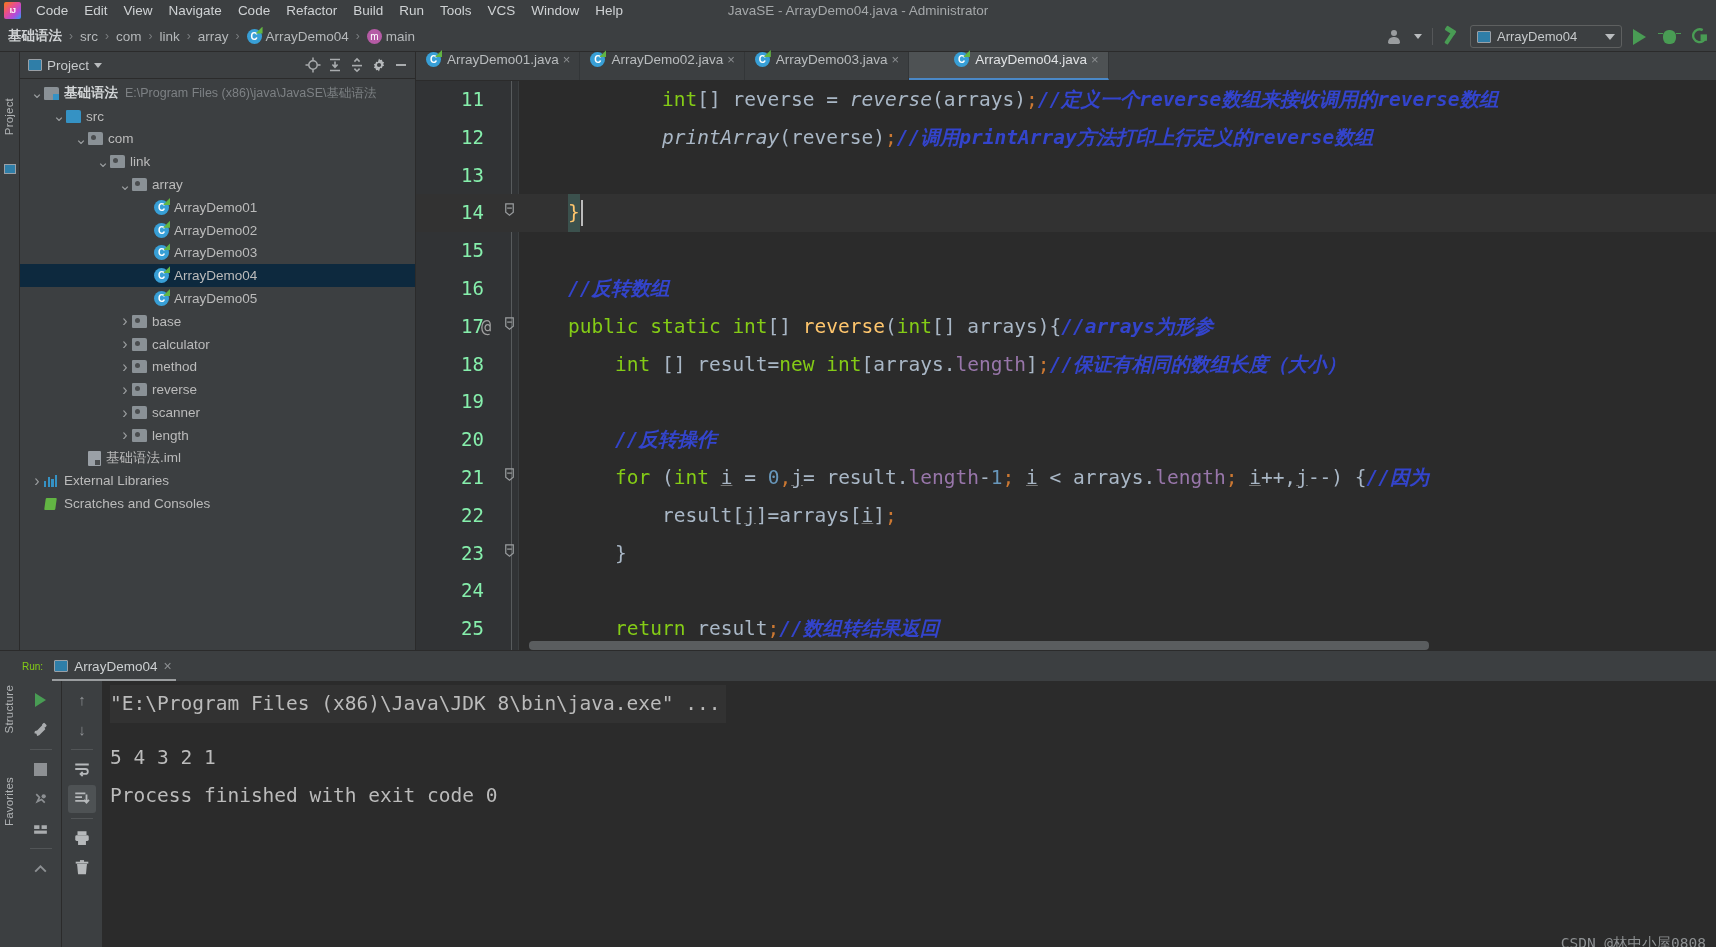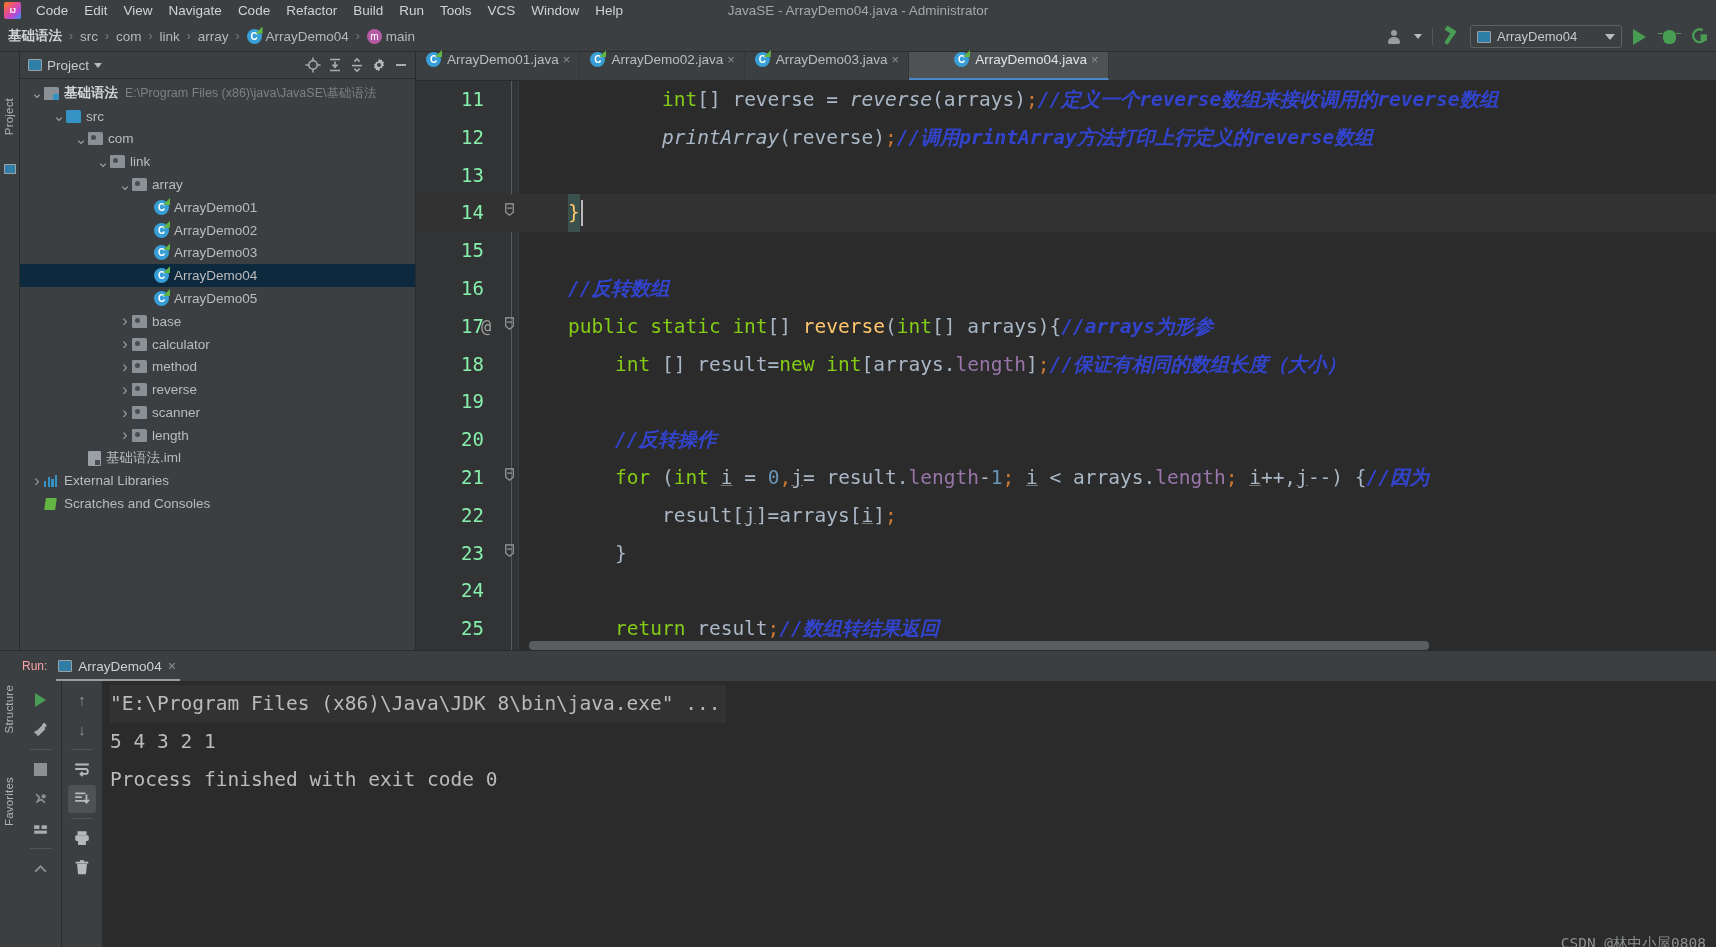--- a/index.html
+++ b/index.html
@@ -428,21 +428,21 @@
     display: flex; flex-direction: column;
     border-top: 1px solid #2b2b2b;
   }
   .run-header {
     height: 30px;
     display: flex; align-items: center;
     padding-left: 22px;
     gap: 9px;
     flex: none;
   }
-  .run-label { font-size: 12px; color: #fca5a5; }
+  .run-label { font-size: 10px; color: #84cc16; }
   .run-tab {
     display: flex; align-items: center; gap: 6px;
     padding: 0 4px 0 2px;
     position: relative;
     height: 28px;
   }
   .run-tab::after {
     content: "";
     position: absolute; left: 0; right: 0; bottom: -1px;
     height: 2px; background: #9a9d9f;
@@ -873,19 +873,19 @@
           <svg width="18" height="18" viewBox="0 0 16 16">
               <path d="M3.6 4.4h8.8l-.9 9.2H4.5z" fill="#b6b9bb"></path>
               <rect x="2.4" y="2.4" width="11.2" height="1.7" fill="#b6b9bb"></rect>
               <rect x="6.2" y="1" width="3.6" height="1.6" fill="#b6b9bb"></rect>
             </svg>
         </div>
       </div>
 
       <div class="console" id="console">
         <div><span class="cmdline">"E:\Program Files (x86)\Java\JDK 8\bin\java.exe" ...</span></div>
-          <div style="margin-top: 0px;"><span>5 4 3 2 1</span></div>
+          <div style="margin-top: 16px;"><span>5 4 3 2 1</span></div>
           <div><span>Process finished with exit code 0</span></div>
           <div class="watermark">CSDN @林中小屋0808</div>
       </div>
     </div>
   </div>
 </div>
 
 </body></html>

